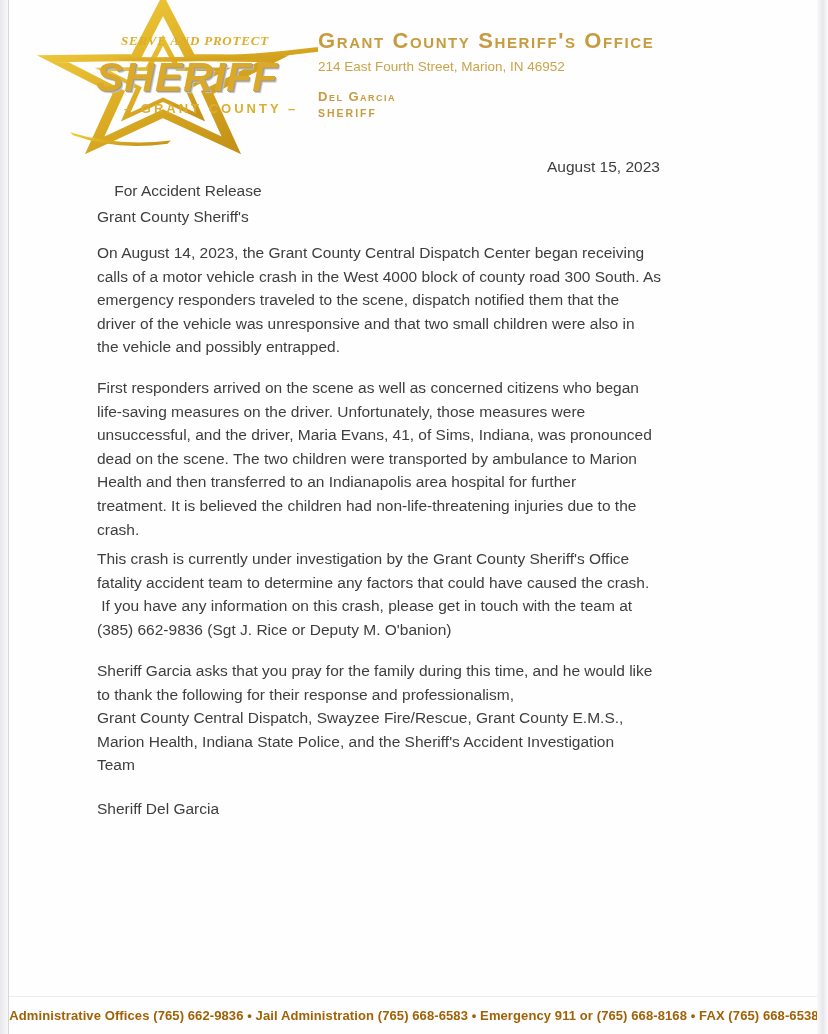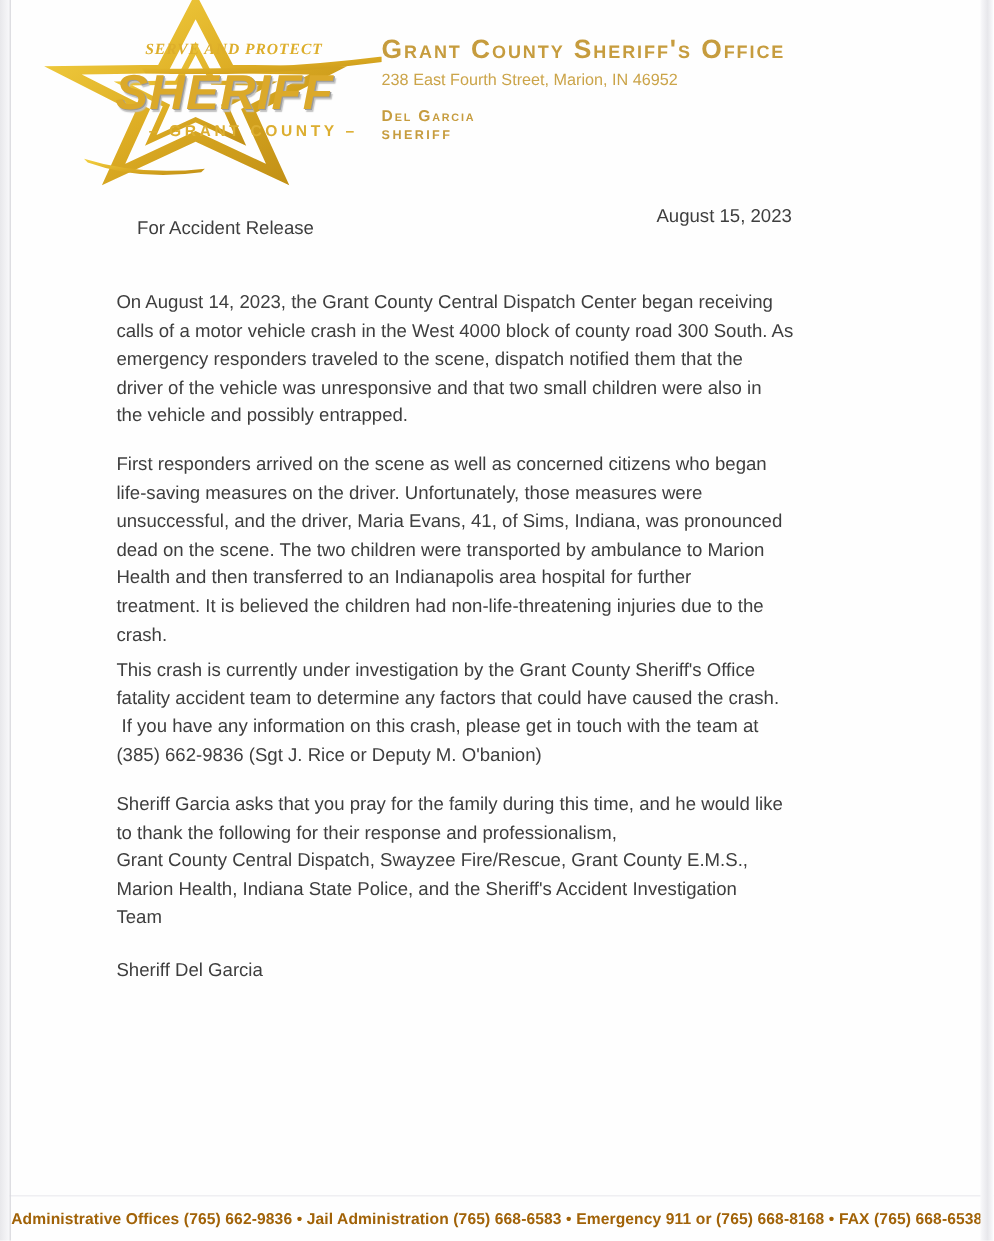--- a/index.html
+++ b/index.html
@@ -68,21 +68,21 @@
     font-size: 10.5px; font-weight: bold; letter-spacing: 2px; margin-top: 3px;
   }
 
   
   .doc-text {
     position: absolute; left: 97px;
     color: #3e3e3e; font-size: 15.5px; line-height: 23.6px;
     white-space: pre; 
   }
   .release-row { top: 155px; width: 680px; }
-  .release-date { position: absolute; left: 450px; top: 14px; }
+  .release-date { position: absolute; left: 450px; top: 0; }
   .attribution { top: 205px; }
   .p1 { top: 241px; }
   .p2 { top: 376px; }
   .p3 { top: 547px; }
   .p4 { top: 659px; }
   .sig { top: 797px; }
 
   
   .footer {
     position: absolute; left: 0; right: 0; top: 1008px;
@@ -110,30 +110,31 @@
       <path d="M71,55 Q150,58 226,40 L223,45 Q150,63 73,59 Z" fill="url(#goldGrad)"></path>
       <path d="M40,128 Q70,142 105,136 L103,139 Q70,146 42,131 Z" fill="url(#goldGrad)"></path>
     </svg>
     <div class="logo-tagline">SERVE AND PROTECT</div>
     <div class="logo-name">SHERIFF</div>
     <div class="logo-subtitle">– GRANT COUNTY –</div>
   </div>
 
   <div class="letterhead">
     <div class="lh-office">Grant County Sheriff's Office</div>
-    <div class="lh-address">238 East Fourth Street, Marion, IN 46952</div>
+    <div class="lh-address">214 East Fourth Street, Marion, IN 46952</div>
     <div class="lh-sheriff-name">Del Garcia</div>
     <div class="lh-sheriff-title">SHERIFF</div>
   </div>
 
   <div class="doc-text release-row">
     <span>For Accident Release</span>
     <span class="release-date">August 15, 2023</span>
   </div>
 
+  <div class="doc-text attribution">Grant County Sheriff's</div>
 
   <div class="doc-text p1">On August 14, 2023, the Grant County Central Dispatch Center began receiving
 calls of a motor vehicle crash in the West 4000 block of county road 300 South. As
 emergency responders traveled to the scene, dispatch notified them that the
 driver of the vehicle was unresponsive and that two small children were also in
 the vehicle and possibly entrapped.</div>
   <div class="doc-text p2">First responders arrived on the scene as well as concerned citizens who began
 life-saving measures on the driver. Unfortunately, those measures were
 unsuccessful, and the driver, Maria Evans, 41, of Sims, Indiana, was pronounced
 dead on the scene. The two children were transported by ambulance to Marion

